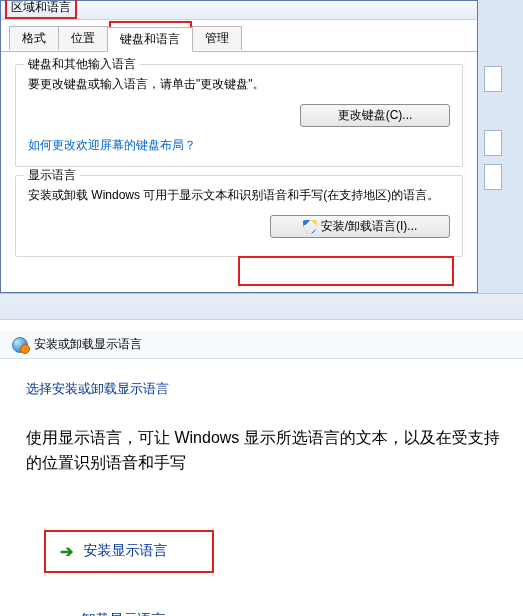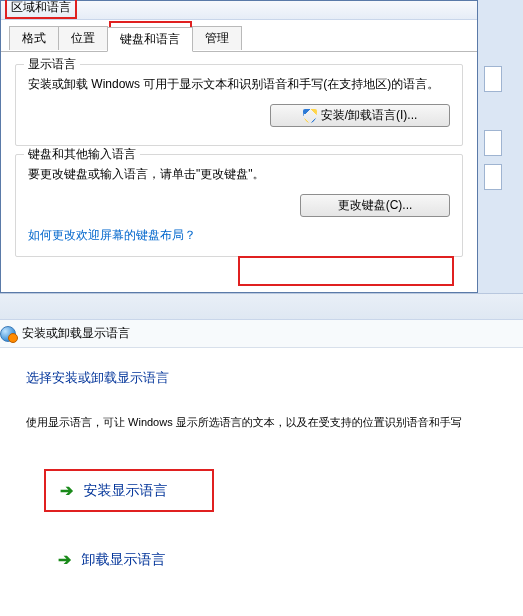--- a/index.html
+++ b/index.html
@@ -167,24 +167,25 @@
     height: 27px;
     background: linear-gradient(#e9eff7, #dfe8f3);
     border-top: 1px solid #b8c7de;
     border-bottom: 1px solid #c9d6ea;
   }
   .wiz-hdr {
     height: 28px;
     display: flex;
     align-items: center;
     gap: 6px;
-    padding-left: 0;
+    padding-left: 12px;
     background: #f7fafc;
     border-bottom: 1px solid #d8e0eb;
     font-size: 12px;
+    margin-top: 11px;
   }
   .globe {
     width: 16px; height: 16px;
     border-radius: 50%;
     background: radial-gradient(circle at 30% 30%, #bfe3ff, #3a8ed6 70%);
     border: 1px solid #3a79b7;
     position: relative;
   }
   .globe::after {
     content: "";
@@ -197,23 +198,23 @@
   }
 
   .wiz-body { padding: 22px 20px 0 26px; }
   .wiz-title {
     color: #003399;
     font-size: 13px;
     line-height: 1.2;
     margin-bottom: 28px;
   }
   .wiz-desc {
-    font-size: 11px;
+    font-size: 16px;
     line-height: 1.6;
-    margin-bottom: 38px;
+    margin-bottom: 54px;
   }
 
   .cmdlink {
     display: flex;
     align-items: center;
     gap: 10px;
     padding: 10px 14px;
     width: 460px;
     cursor: pointer;
   }
@@ -242,43 +243,43 @@
 
   <div class="tabstrip">
     <div class="tab">格式</div>
     <div class="tab">位置</div>
     <div class="tab active">键盘和语言</div>
     <div class="tab">管理</div>
   </div>
   <div class="tab-hl" style="left:108px; top:21px; width:83px; height:28px;"></div>
 
   <div class="panel">
+
+    <div class="group">
+      <span class="group-title">键盘和其他输入语言</span>
+      <p>要更改键盘或输入语言，请单击"更改键盘"。</p>
+      <div class="btn-row">
+        <button class="btn">更改键盘(C)...</button>
+      </div>
+      <div style="margin-top:10px;">
+        <a class="link">如何更改欢迎屏幕的键盘布局？</a>
+      </div>
+    </div>
 
     <div class="group" style="padding-bottom:18px;">
       <span class="group-title">显示语言</span>
       <p>安装或卸载 Windows 可用于显示文本和识别语音和手写(在支持地区)的语言。</p>
       <div class="btn-row" style="position:relative;">
         <button class="btn" style="min-width:180px;">
           <span class="shield"></span>
           <span>安装/卸载语言(I)...</span>
         </button>
       </div>
     </div>
 
-    <div class="group">
-      <span class="group-title">键盘和其他输入语言</span>
-      <p>要更改键盘或输入语言，请单击"更改键盘"。</p>
-      <div class="btn-row">
-        <button class="btn">更改键盘(C)...</button>
-      </div>
-      <div style="margin-top:10px;">
-        <a class="link">如何更改欢迎屏幕的键盘布局？</a>
-      </div>
-    </div>
-
   </div>
   <div class="btn-hl" style="left:237px; top:256px; width:216px; height:30px;"></div>
 </div>
 
 <div class="right-strip">
   <div class="thumb" style="top:66px;"></div>
   <div class="thumb" style="top:130px;"></div>
   <div class="thumb" style="top:164px;"></div>
 </div>
 

